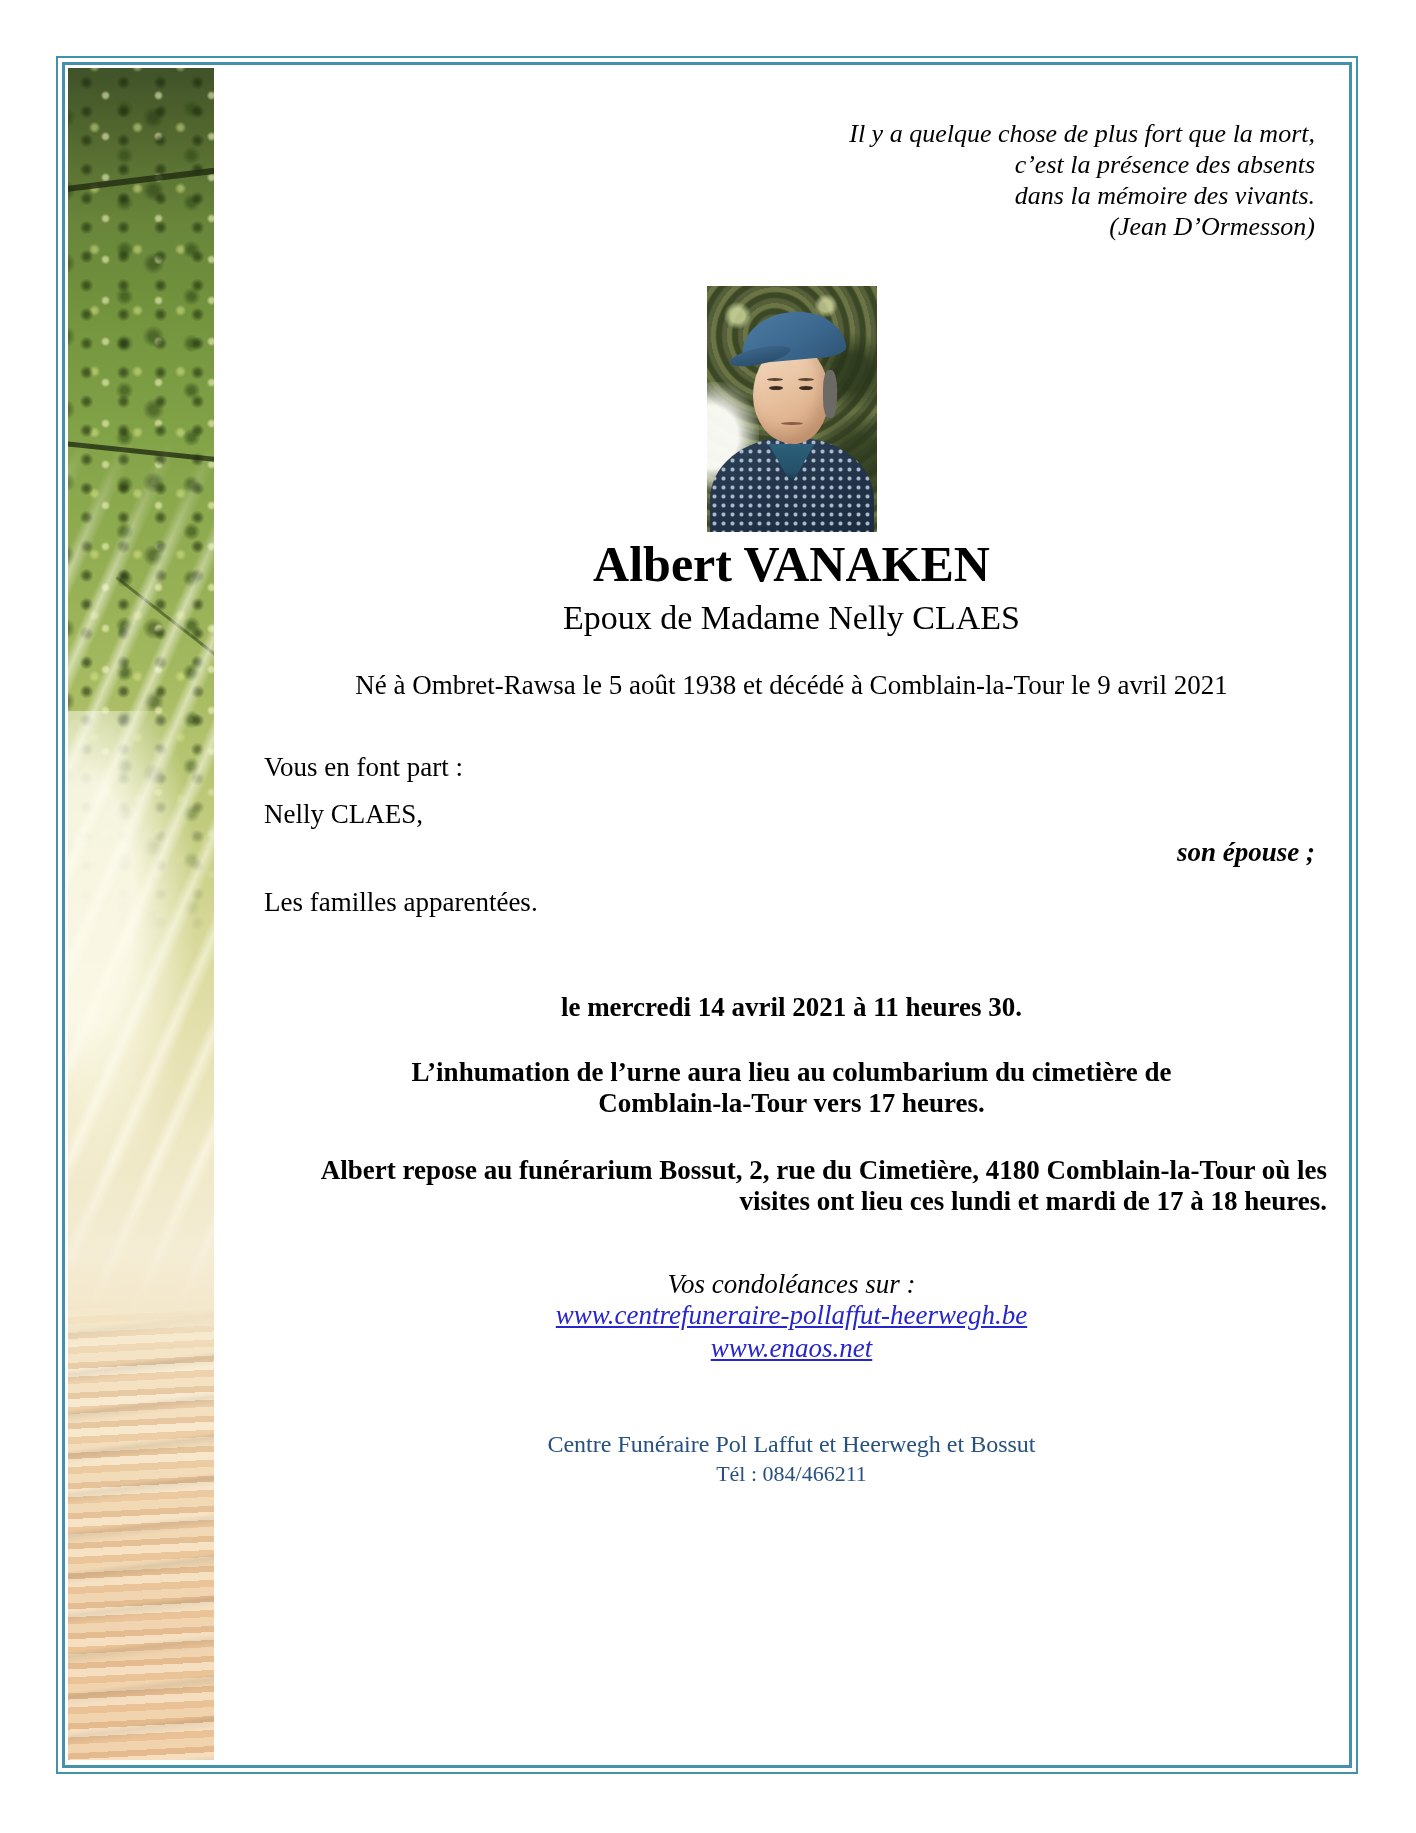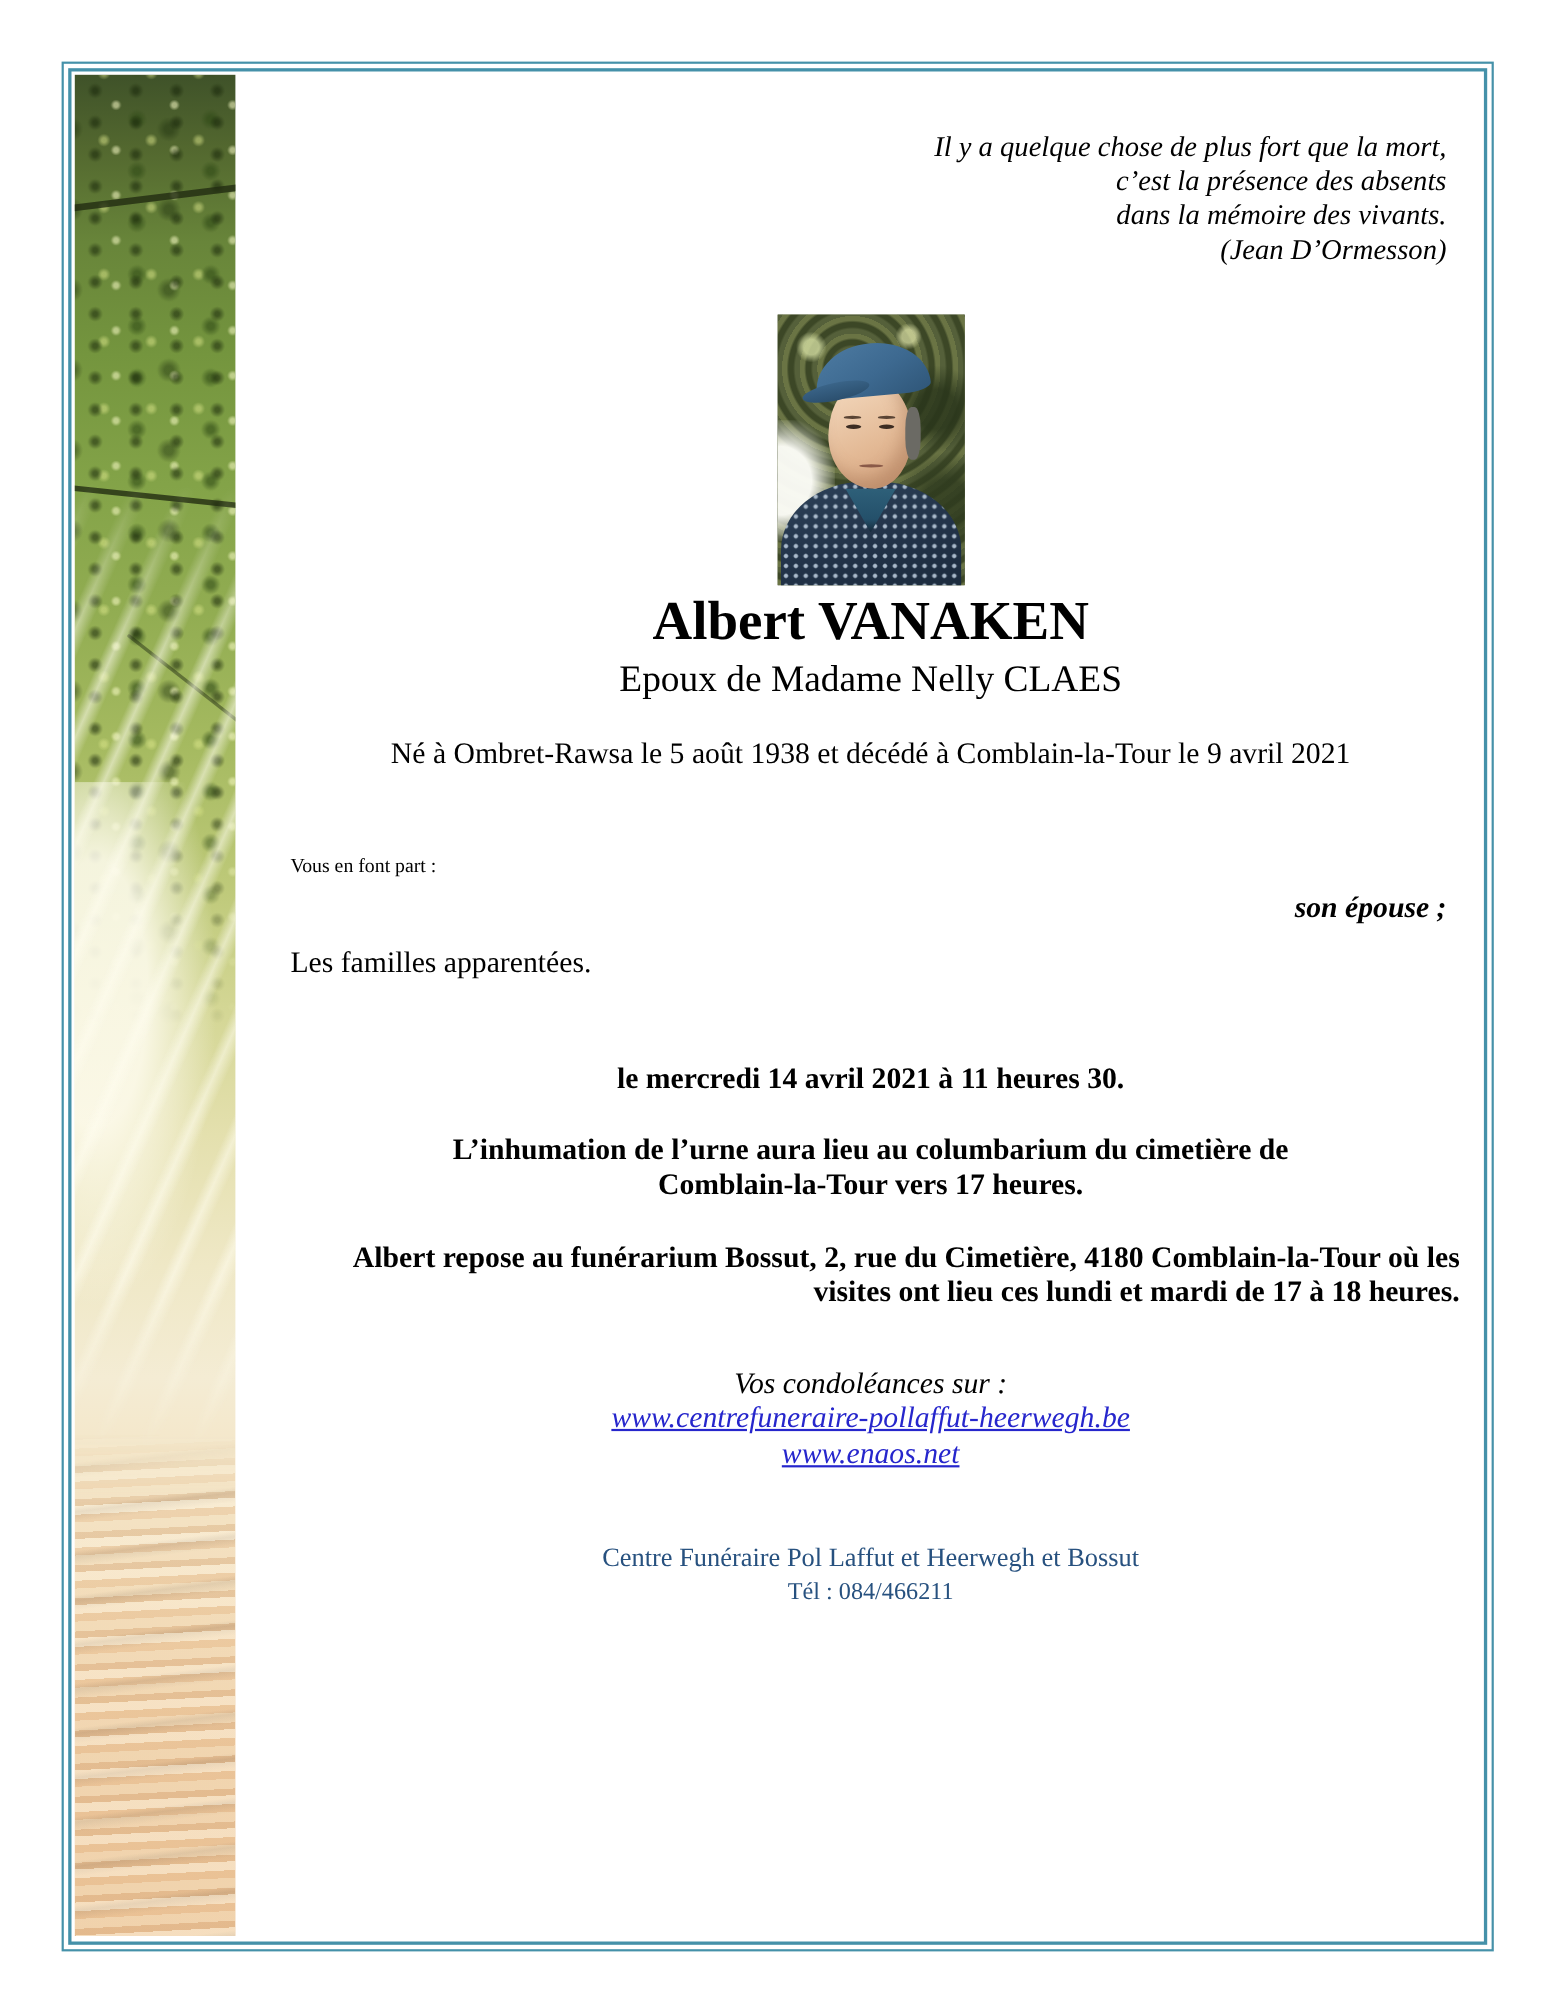--- a/index.html
+++ b/index.html
@@ -121,21 +121,21 @@
   }
   .portrait .brim{
     position:absolute;left:22px;top:62px;width:62px;height:16px;border-radius:50%;
     background:linear-gradient(180deg,#3a6488,#2b4f6e);transform:rotate(-12deg);
   }
   
   .salutation{margin-top:40px;text-align:center;font-weight:bold;font-size:50px;line-height:62px;}
   .deceased-name{text-align:center;font-weight:bold;font-size:50px;line-height:64px;}
   .relation{text-align:center;font-size:34px;line-height:44px;}
   .life-dates{margin-top:30px;text-align:center;font-size:27px;line-height:30px;}
-  .part-intro{margin-top:72px;font-size:18px;line-height:30px;padding-left:8px;}
+  .part-intro{margin-top:52px;font-size:27px;line-height:30px;padding-left:8px;}
   .announcer{margin-top:17px;font-size:27px;line-height:30px;padding-left:8px;}
   .spouse{margin-top:8px;font-size:27px;line-height:30px;text-align:right;padding-right:12px;
     font-style:italic;font-weight:bold;}
   .families{margin-top:20px;font-size:27px;line-height:30px;padding-left:8px;}
   .ceremony{margin-top:44px;text-align:center;font-size:27px;line-height:31px;}
   .ceremony b{font-size:27px;}
   .inhumation{margin-top:34px;text-align:center;font-weight:bold;font-size:27px;line-height:31px;}
   .visitation{margin-top:36px;text-align:right;font-weight:bold;font-size:27px;line-height:31px;}
   .condolences{margin-top:52px;text-align:center;}
   .condolences .label{font-style:italic;font-size:27px;line-height:30px;}
@@ -181,20 +181,21 @@
     <div class="cap"></div>
     <div class="brim"></div>
   </div>
 
   <div class="deceased-name">Albert VANAKEN</div>
   <div class="relation">Epoux de Madame Nelly CLAES</div>
 
   <div class="life-dates">Né à Ombret-Rawsa le 5 août 1938 et décédé à Comblain-la-Tour le 9 avril 2021</div>
 
   <div class="part-intro">Vous en font part :</div>
+  <div class="announcer">Nelly CLAES,</div>
   <div class="spouse">son épouse ;</div>
   <div class="families">Les familles apparentées.</div>
 
   <div class="ceremony">
     <br>
     <b>le mercredi 14 avril 2021 à 11 heures 30.</b>
   </div>
 
   <div class="inhumation">L’inhumation de l’urne aura lieu au columbarium du cimetière de<br>Comblain-la-Tour vers 17 heures.</div>
 

